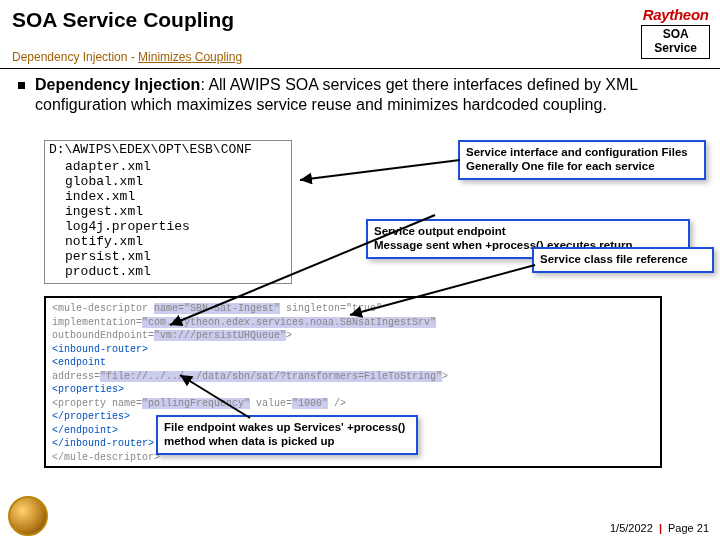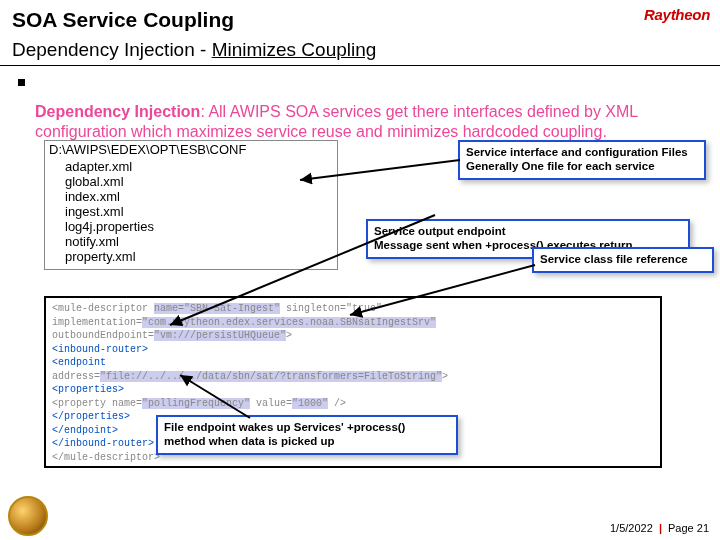--- a/index.html
+++ b/index.html
@@ -1,58 +1,62 @@
 <!DOCTYPE html>
 <html><head>
 <meta charset="utf-8">
 <style>
   * { box-sizing: border-box; margin: 0; padding: 0; }
   body { width: 720px; height: 540px; background: #fff; font-family: Arial, sans-serif; position: relative; overflow: hidden; }
   .header { padding: 8px 12px 2px; }
   .title { font-size: 21px; font-weight: bold; color: #000; }
-  .subtitle { font-size: 19px; color: #000000; margin-top: 7px; }
+  .subtitle { font-size: 12px; color: #a16207; margin-top: 18px; }
   .subtitle .u { text-decoration: underline; }
   .logo-box { position: absolute; top: 6px; right: 10px; text-align: center; }
   .brand { font-family: Arial, sans-serif; font-weight: bold; font-style: italic; color: #c00; font-size: 15px; letter-spacing: -0.3px; }
   .tagbox { border: 1px solid #000; font-size: 12px; font-weight: bold; text-align: center; padding: 2px 12px; margin-top: 2px; line-height: 1.15; }
   .hr { border: 0; border-top: 1px solid #000; margin: 2px 0 6px; }
   .body { padding: 0 18px; position: relative; }
   .bullet-row { display: flex; gap: 10px; }
   .sq { width: 7px; height: 7px; background: #000; margin-top: 7px; flex-shrink: 0; }
-  .para { font-size: 16px; line-height: 1.25; color: #ec4899; margin-top: 30px; }
+  .para { font-size: 16px; line-height: 1.25; color: #000000; }
   .para .term { font-weight: bold; }
-  .filelist { position: absolute; top: 140px; left: 44px; width: 294px; background: #fff; border: 1px solid #888; font-family: Liberation Sans, sans-serif; font-size: 13px; line-height: 1.15; }
+  .filelist { position: absolute; top: 140px; left: 44px; width: 248px; background: #fff; border: 1px solid #888; font-family: Liberation Mono, monospace; font-size: 13px; line-height: 1.15; }
   .filelist .path { padding: 2px 4px; color: #000; }
   .filelist .files { padding: 0 4px 4px 20px; color: #000; }
   .filelist .files .row { display: block; }
   .callout { position: absolute; background: #fff; border: 2px solid #1d4ed8; font-size: 11.5px; font-weight: bold; padding: 4px 6px; line-height: 1.2; box-shadow: 3px 3px 5px rgba(0,0,0,0.25); }
   .c1 { top: 140px; right: 14px; width: 248px; }
   .c2 { top: 195px; right: 30px; width: 324px; margin-top: 24px; }
   .c3 { top: 247px; right: 6px; width: 182px; }
-  .c4 { top: 415px; left: 156px; width: 302px; }
+  .c4 { top: 415px; left: 156px; width: 262px; }
   .xmlbox { position: absolute; top: 296px; left: 44px; width: 618px; height: 172px; border: 2px solid #000; background: #fff; font-family: "Courier New", monospace; font-size: 10px; line-height: 1.35; padding: 4px 6px; color: #888; overflow: hidden; }
   .xmlbox .b { color: #0050c0; }
   .xmlbox .hl { background: #cce; }
   .footer { position: absolute; bottom: 6px; right: 11px; font-size: 11px; color: #000; }
   .footer .bar { color: #c00; font-weight: bold; padding: 0 3px; }
   .seal { position: absolute; bottom: 4px; left: 8px; width: 40px; height: 40px; border-radius: 50%; background: radial-gradient(circle at 35% 35%, #ffd36b, #b87a1a 60%, #5a3a0a); border: 2px solid #b8860b; }
   svg.arrow { position: absolute; pointer-events: none; }
 </style>
 </head>
 <body>
 
 <div class="header">
   <div class="title">SOA Service Coupling</div>
   <div class="subtitle">
     <span>Dependency Injection - </span><span class="u">Minimizes  Coupling</span>
   </div>
 </div>
 
 <div class="logo-box">
   <div class="brand">Raytheon</div>
+  <div class="tagbox">
+    <div>SOA</div>
+    <div>Service</div>
+  </div>
 </div>
 
 <hr class="hr">
 
 <div class="body">
   <div class="bullet-row">
     <div class="sq"></div>
     <div class="para">
       <span class="term">Dependency Injection</span><span>:   </span><span>All AWIPS SOA services get there interfaces defined by XML configuration which maximizes service reuse and minimizes hardcoded coupling.</span>
     </div>
@@ -61,21 +65,22 @@
 
 <div class="filelist">
   <div class="path">D:\AWIPS\EDEX\OPT\ESB\CONF</div>
   <div class="files">
     <span class="row"><span>adapter.xml</span></span>
     <span class="row"><span>global.xml</span></span>
     <span class="row"><span>index.xml</span></span>
     <span class="row"><span>ingest.xml</span></span>
     <span class="row"><span>log4j.properties</span></span>
     <span class="row"><span>notify.xml</span></span>
-    <span class="row"><span>property.xml</span></span>
+    <span class="row"><span>persist.xml</span></span>
+    <span class="row"><span>product.xml</span></span>
   </div>
 </div>
 
 <div class="callout c1">
   <div>Service interface and configuration Files</div>
   <div>Generally One file for each service</div>
 </div>
 <div class="callout c2">
   <div>Service output endpoint</div>
   <div>Message sent when +process() executes return</div>

